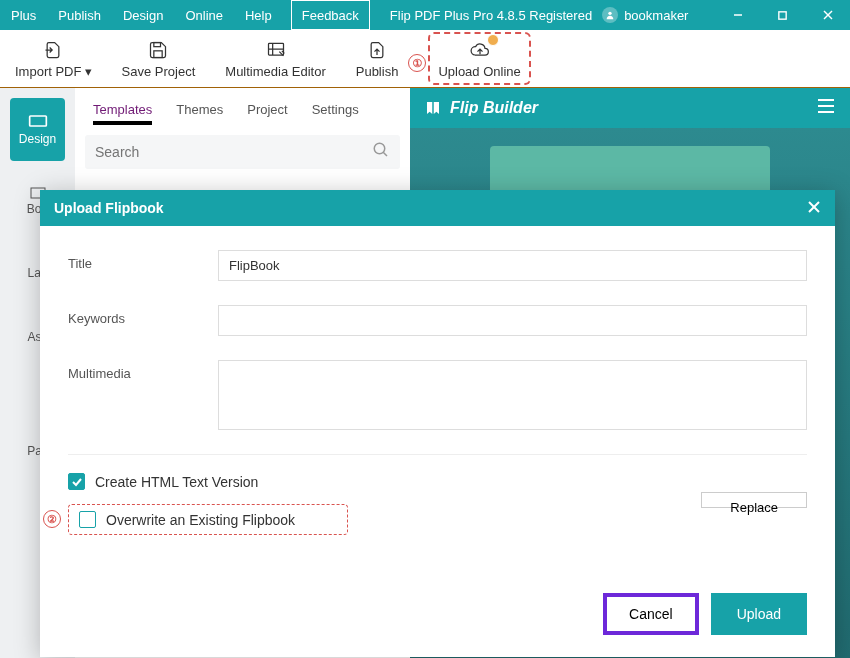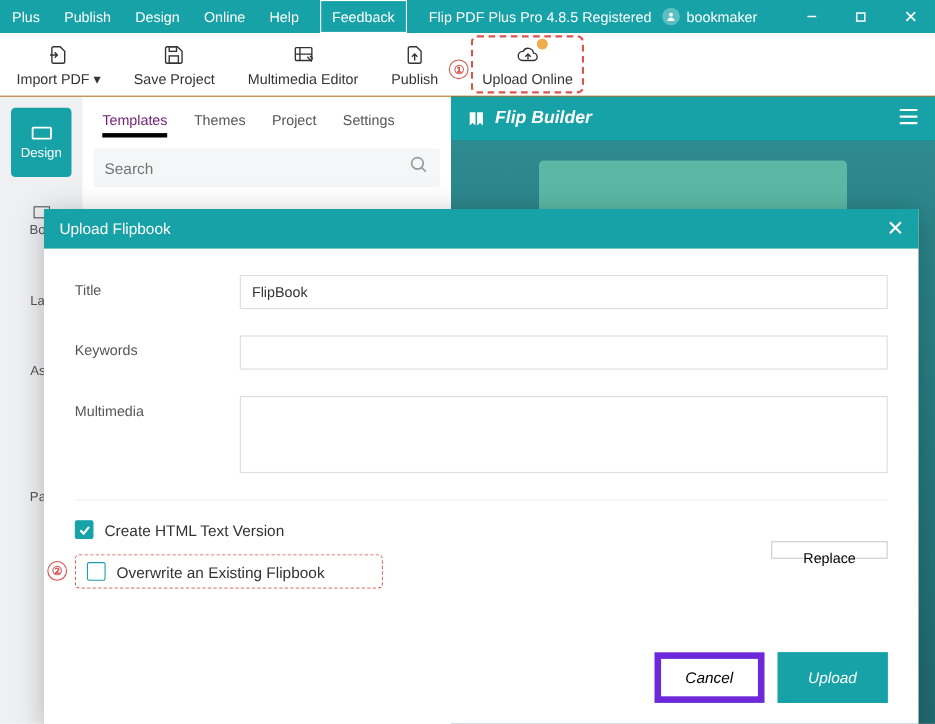--- a/index.html
+++ b/index.html
@@ -38,36 +38,36 @@
 .search-box input { flex: 1; border: none; background: transparent; font-size: 14px; outline: none; color: #888; }
 
 .preview-area { flex: 1; background: #383c45; display: flex; flex-direction: column; }
 .preview-header { background: #17a2a8; height: 40px; display: flex; align-items: center; padding: 0 14px; color: #fff; font-size: 16px; font-style: italic; font-weight: 600; gap: 8px; }
 .hamburger { margin-left: auto; cursor: pointer; }
 .preview-body { flex: 1; background: linear-gradient(#2d8a8f, #216b70); display: flex; align-items: flex-start; justify-content: center; padding-top: 18px; }
 .book-preview { width: 280px; height: 50px; background: #5cb8a5; border-radius: 4px 4px 0 0; }
 
 
 .dialog-backdrop { position: absolute; left: 40px; top: 190px; width: 795px; background: #fff; box-shadow: 0 4px 24px rgba(0,0,0,0.25); z-index: 10; }
-.dialog-header { background: #17a2a8; color: #fff; height: 36px; display: flex; align-items: center; padding: 0 14px; font-size: 14px; font-weight: 400; }
+.dialog-header { background: #17a2a8; color: #fff; height: 36px; display: flex; align-items: center; padding: 0 14px; font-size: 14px; font-weight: 700; }
 .dialog-close { margin-left: auto; cursor: pointer; font-size: 18px; }
 .dialog-body { padding: 24px 28px 14px; }
 .form-row { display: flex; align-items: flex-start; margin-bottom: 24px; }
 .form-label { width: 150px; font-size: 13px; color: #555; padding-top: 6px; }
 .form-input { flex: 1; border: 1px solid #ddd; padding: 7px 10px; font-size: 13px; color: #333; outline: none; }
 .form-textarea { flex: 1; border: 1px solid #ddd; padding: 7px 10px; font-size: 13px; min-height: 70px; resize: none; }
 .divider { border: none; border-top: 1px solid #eee; margin: 10px 0 18px; }
 .checkbox-row { display: flex; align-items: center; gap: 10px; font-size: 14px; color: #333; }
 .checkbox { width: 17px; height: 17px; border: 1.5px solid #17a2a8; border-radius: 2px; display: flex; align-items: center; justify-content: center; color: #fff; cursor: pointer; }
 .checkbox.checked { background: #17a2a8; }
 .overwrite-row { margin-top: 14px; border: 1.5px dashed #d9534f; border-radius: 4px; padding: 6px 10px; display: inline-flex; align-items: center; gap: 10px; font-size: 14px; color: #333; position: relative; width: 280px; }
 .callout-2 { position: absolute; left: -26px; top: 5px; width: 18px; height: 18px; border: 1.5px solid #d9534f; border-radius: 50%; color: #d9534f; font-size: 11px; display: flex; align-items: center; justify-content: center; background: #fff; font-weight: bold; }
 .replace-btn { position: absolute; right: 28px; border: 1px solid #ccc; background: #fff; padding: 7px 28px; font-size: 13px; cursor: pointer; bottom: 72px; }
 .dialog-footer { display: flex; justify-content: flex-end; gap: 12px; padding: 14px 28px 22px; margin-top: 30px; }
-.btn { padding: 9px 22px; font-size: 14px; border: 6px solid #6d28d9; background: #fff; cursor: pointer; font-style: italic; }
+.btn { padding: 9px 22px; font-size: 14px; border: 4px solid #6d28d9; background: #fff; cursor: pointer; }
 .btn-primary { background: #17a2a8; color: #fff; border-color: #17a2a8; }
 </style>
 </head>
 <body>
 
 <div class="titlebar">
   <div class="menu-item">Plus</div>
   <div class="menu-item">Publish</div>
   <div class="menu-item">Design</div>
   <div class="menu-item">Online</div>

